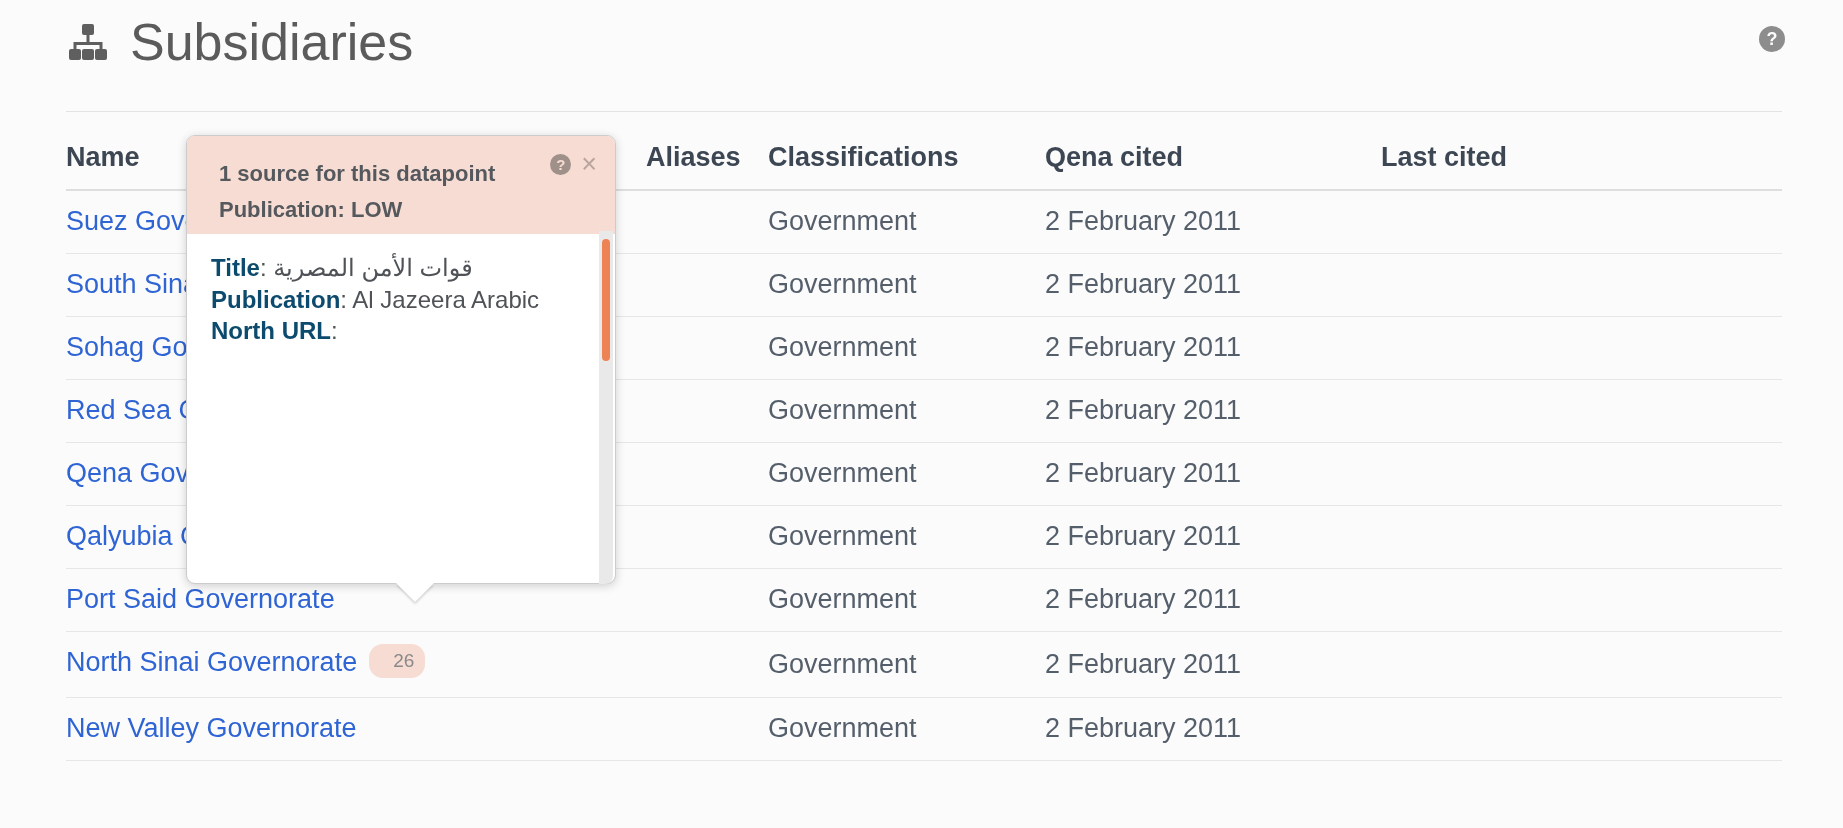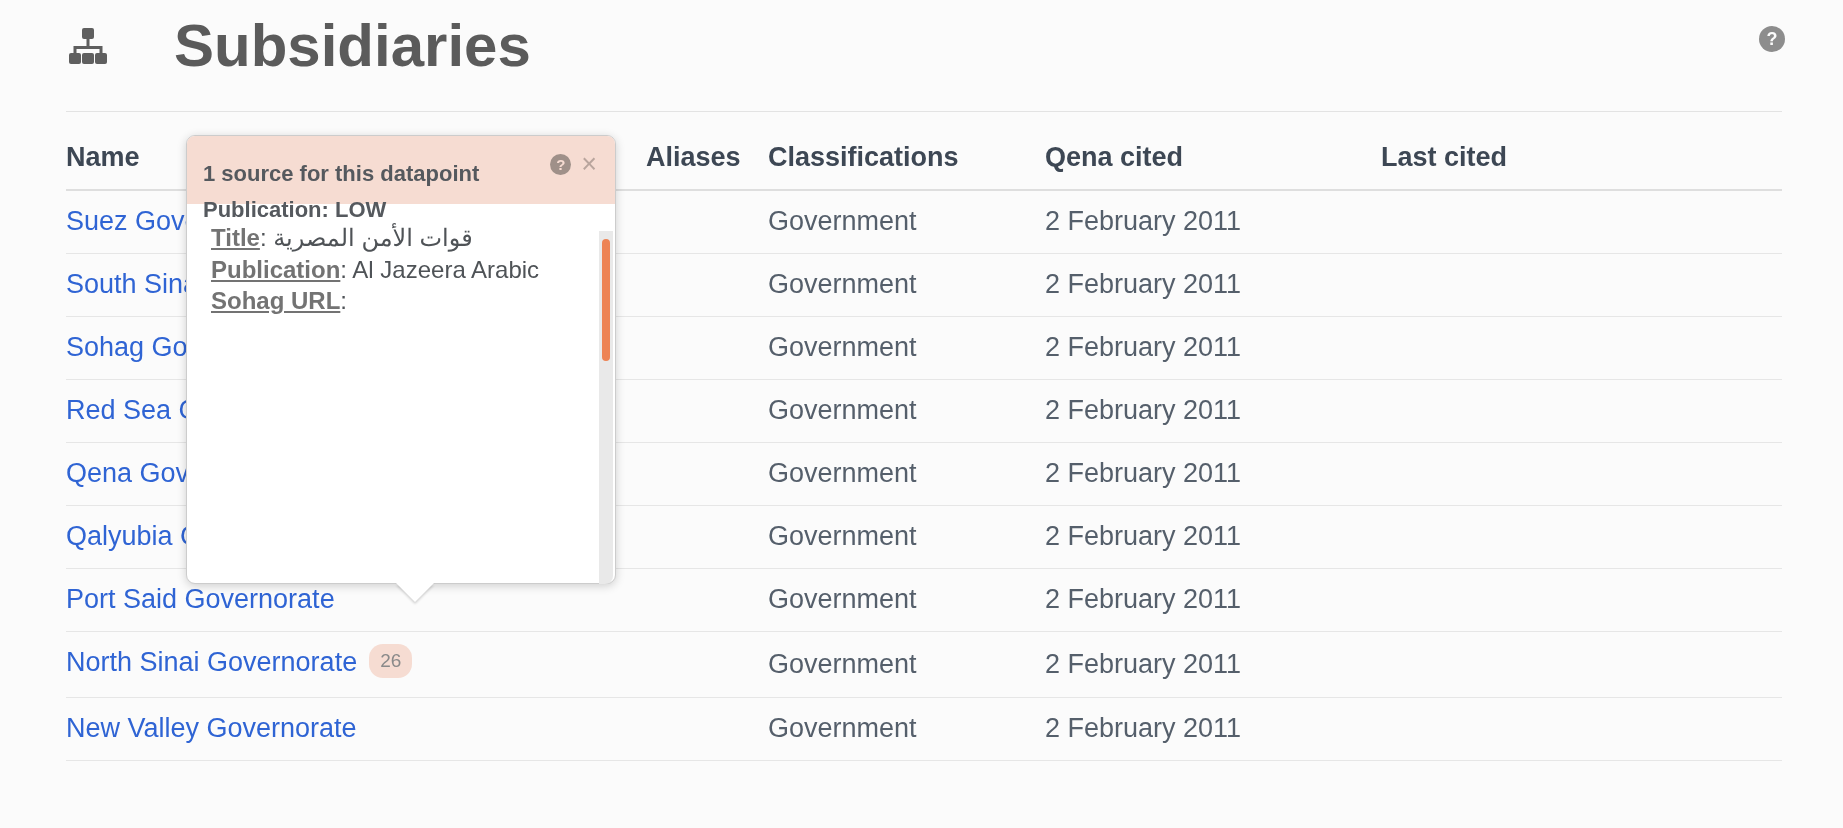--- a/index.html
+++ b/index.html
@@ -34,27 +34,26 @@
     gap: 20px;
   }
   .sitemap-icon {
     width: 44px;
     height: 44px;
     position: relative;
     display: inline-block;
   }
   .sitemap-icon svg { display: block; }
   .page-title {
-    font-size: 60px;
-    font-weight: 700;
+    font-size: 52px;
+    font-weight: 400;
     color: #5b5b5b;
     letter-spacing: 0px;
     line-height: 1;
     white-space: nowrap;
-    margin-left: 44px;
   }
   .header-help {
     position: absolute;
     right: 58px;
     top: 26px;
     width: 26px;
     height: 26px;
     cursor: pointer;
   }
   .help-circle {
@@ -118,21 +117,21 @@
   }
 
   .source-badge {
     display: inline-block;
     margin-left: 12px;
     background: #f6dcd2;
     color: #8a8a8a;
     border-radius: 14px;
     font-size: 19px;
     line-height: 1;
-    padding: 7px 11px 8px 11px;
+    padding: 7px 11px 8px 24px;
     vertical-align: middle;
     position: relative;
     top: -3px;
     cursor: pointer;
   }
 
   
   .popover {
     position: absolute;
     left: 186px;
@@ -144,24 +143,24 @@
     border-radius: 9px;
     box-shadow: 0 2px 10px rgba(0,0,0,0.18);
     box-sizing: border-box;
     overflow: visible;
     z-index: 40;
   }
   .popover-header {
     background: #f6dcd2;
     border-top-left-radius: 8px;
     border-top-right-radius: 8px;
-    padding: 20px 24px 18px 16px;
-    position: relative;
-    box-sizing: border-box;
-    height: 68px;
+    padding: 20px 24px 18px 32px;
+    position: relative;
+    box-sizing: border-box;
+    height: 98px;
   }
   .popover-header-line {
     font-size: 22px;
     font-weight: bold;
     color: #55595e;
     line-height: 1.62;
     white-space: nowrap;
   }
   .popover-tools {
     position: absolute;
@@ -198,22 +197,21 @@
     overflow: hidden;
   }
   .meta-line {
     font-size: 24px;
     color: #4f5357;
     line-height: 1.32;
     word-break: break-word;
   }
   .meta-line b {
     font-weight: bold;
-    color: #737373;
-    text-decoration: underline;
+    color: #0c4a6e;
   }
   .meta-arabic {
     direction: rtl;
     unicode-bidi: isolate;
     display: inline;
     margin-top: 31px;
   }
   .meta-url {
     font-size: 24px;
     line-height: 1.32;
@@ -375,21 +373,21 @@
       </div>
     </div>
     <div class="popover-body">
       <div class="meta-line">
         <b>Title</b><span>: </span><span class="meta-arabic">قوات الأمن المصرية</span>
       </div>
       <div class="meta-line">
         <b>Publication</b><span>: </span><span>Al Jazeera Arabic</span>
       </div>
       <div class="meta-line">
-        <b>Sohag URL</b><span>:</span>
+        <b>North URL</b><span>:</span>
       </div>
     </div>
     <div class="popover-scrollbar">
       <div class="popover-scroll-thumb"></div>
     </div>
     <div class="popover-arrow"></div>
   </div>
 
 </div>
 

